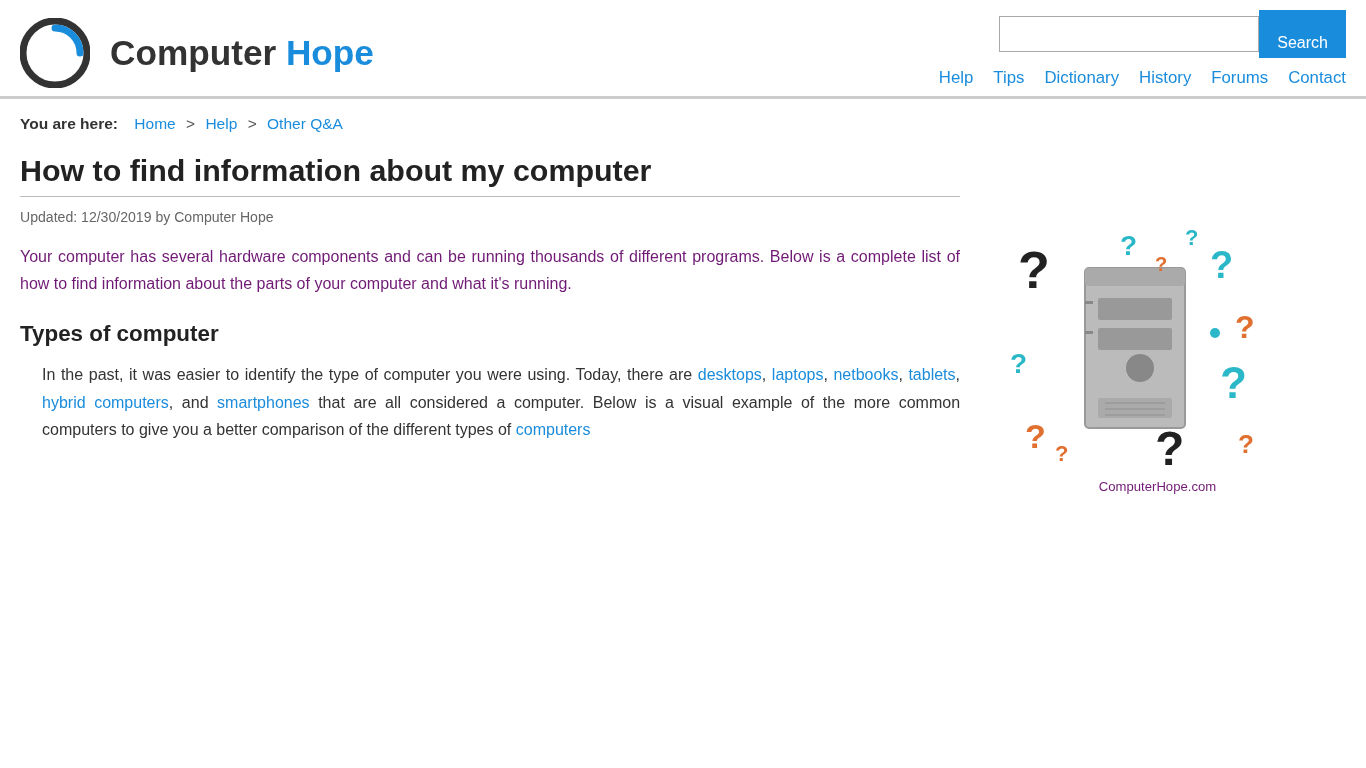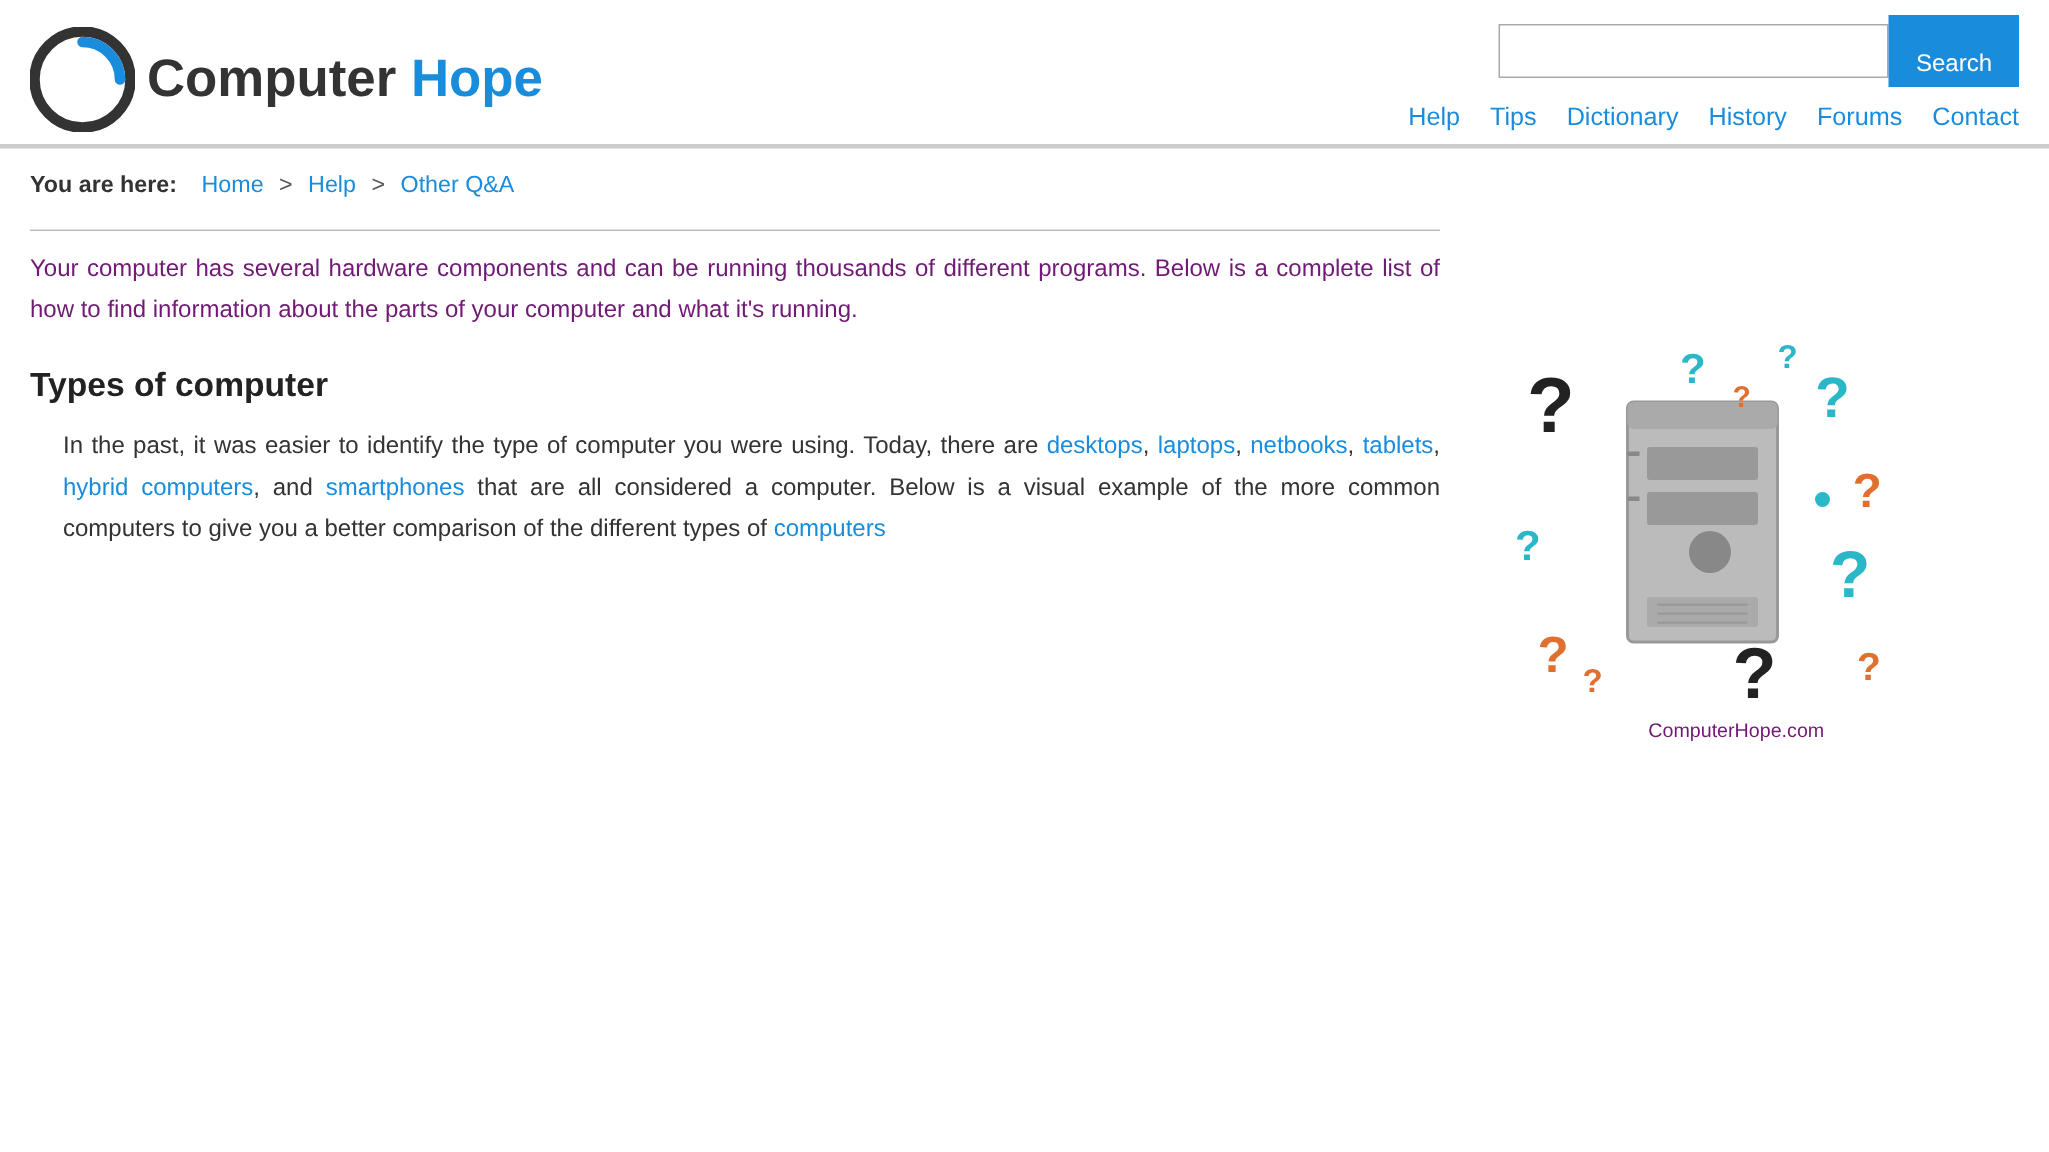--- a/index.html
+++ b/index.html
@@ -10,21 +10,21 @@
       display: flex;
       align-items: center;
       justify-content: space-between;
       padding: 10px 20px 0 20px;
       border-bottom: 3px solid #ccc;
       max-width: 1366px;
     }
     #logo-area {
       display: flex;
       align-items: center;
-      gap: 8px;
+      gap: 20px;
     }
     #logo-icon {
       width: 70px;
       height: 70px;
     }
     #logo-text-area { display: flex; flex-direction: column; }
     #logo-text-area .brand-name {
       font-size: 2.2rem;
       font-weight: bold;
       color: #333;
@@ -194,21 +194,23 @@
   <span class="sep"> </span>
   <a href="#">Home</a>
   <span class="sep"> &gt; </span>
   <a href="#">Help</a>
   <span class="sep"> &gt; </span>
   <a href="#">Other Q&amp;A</a>
 </div>
 
 <div id="main-content">
   <div id="article">
+    <h1>How to find information about my computer</h1>
     <hr id="article-divider">
+    <div id="article-meta">Updated: 12/30/2019 by Computer Hope</div>
 
     <p id="article-intro">Your computer has several hardware components and can be running thousands of different programs. Below is a complete list of how to find information about the parts of your computer and what it's running.</p>
 
     <h2>Types of computer</h2>
 
     <p id="types-para">
       <span>In the past, it was easier to identify the type of computer you were using. Today, there are </span><a href="#">desktops</a><span>, </span><a href="#">laptops</a><span>, </span><a href="#">netbooks</a><span>, </span><a href="#">tablets</a><span>, </span><a href="#">hybrid computers</a><span>, and </span><a href="#">smartphones</a><span> that are all considered a computer. Below is a visual example of the more common computers to give you a better comparison of the different types of </span><a href="#">computers</a>
     </p>
   </div>
 

